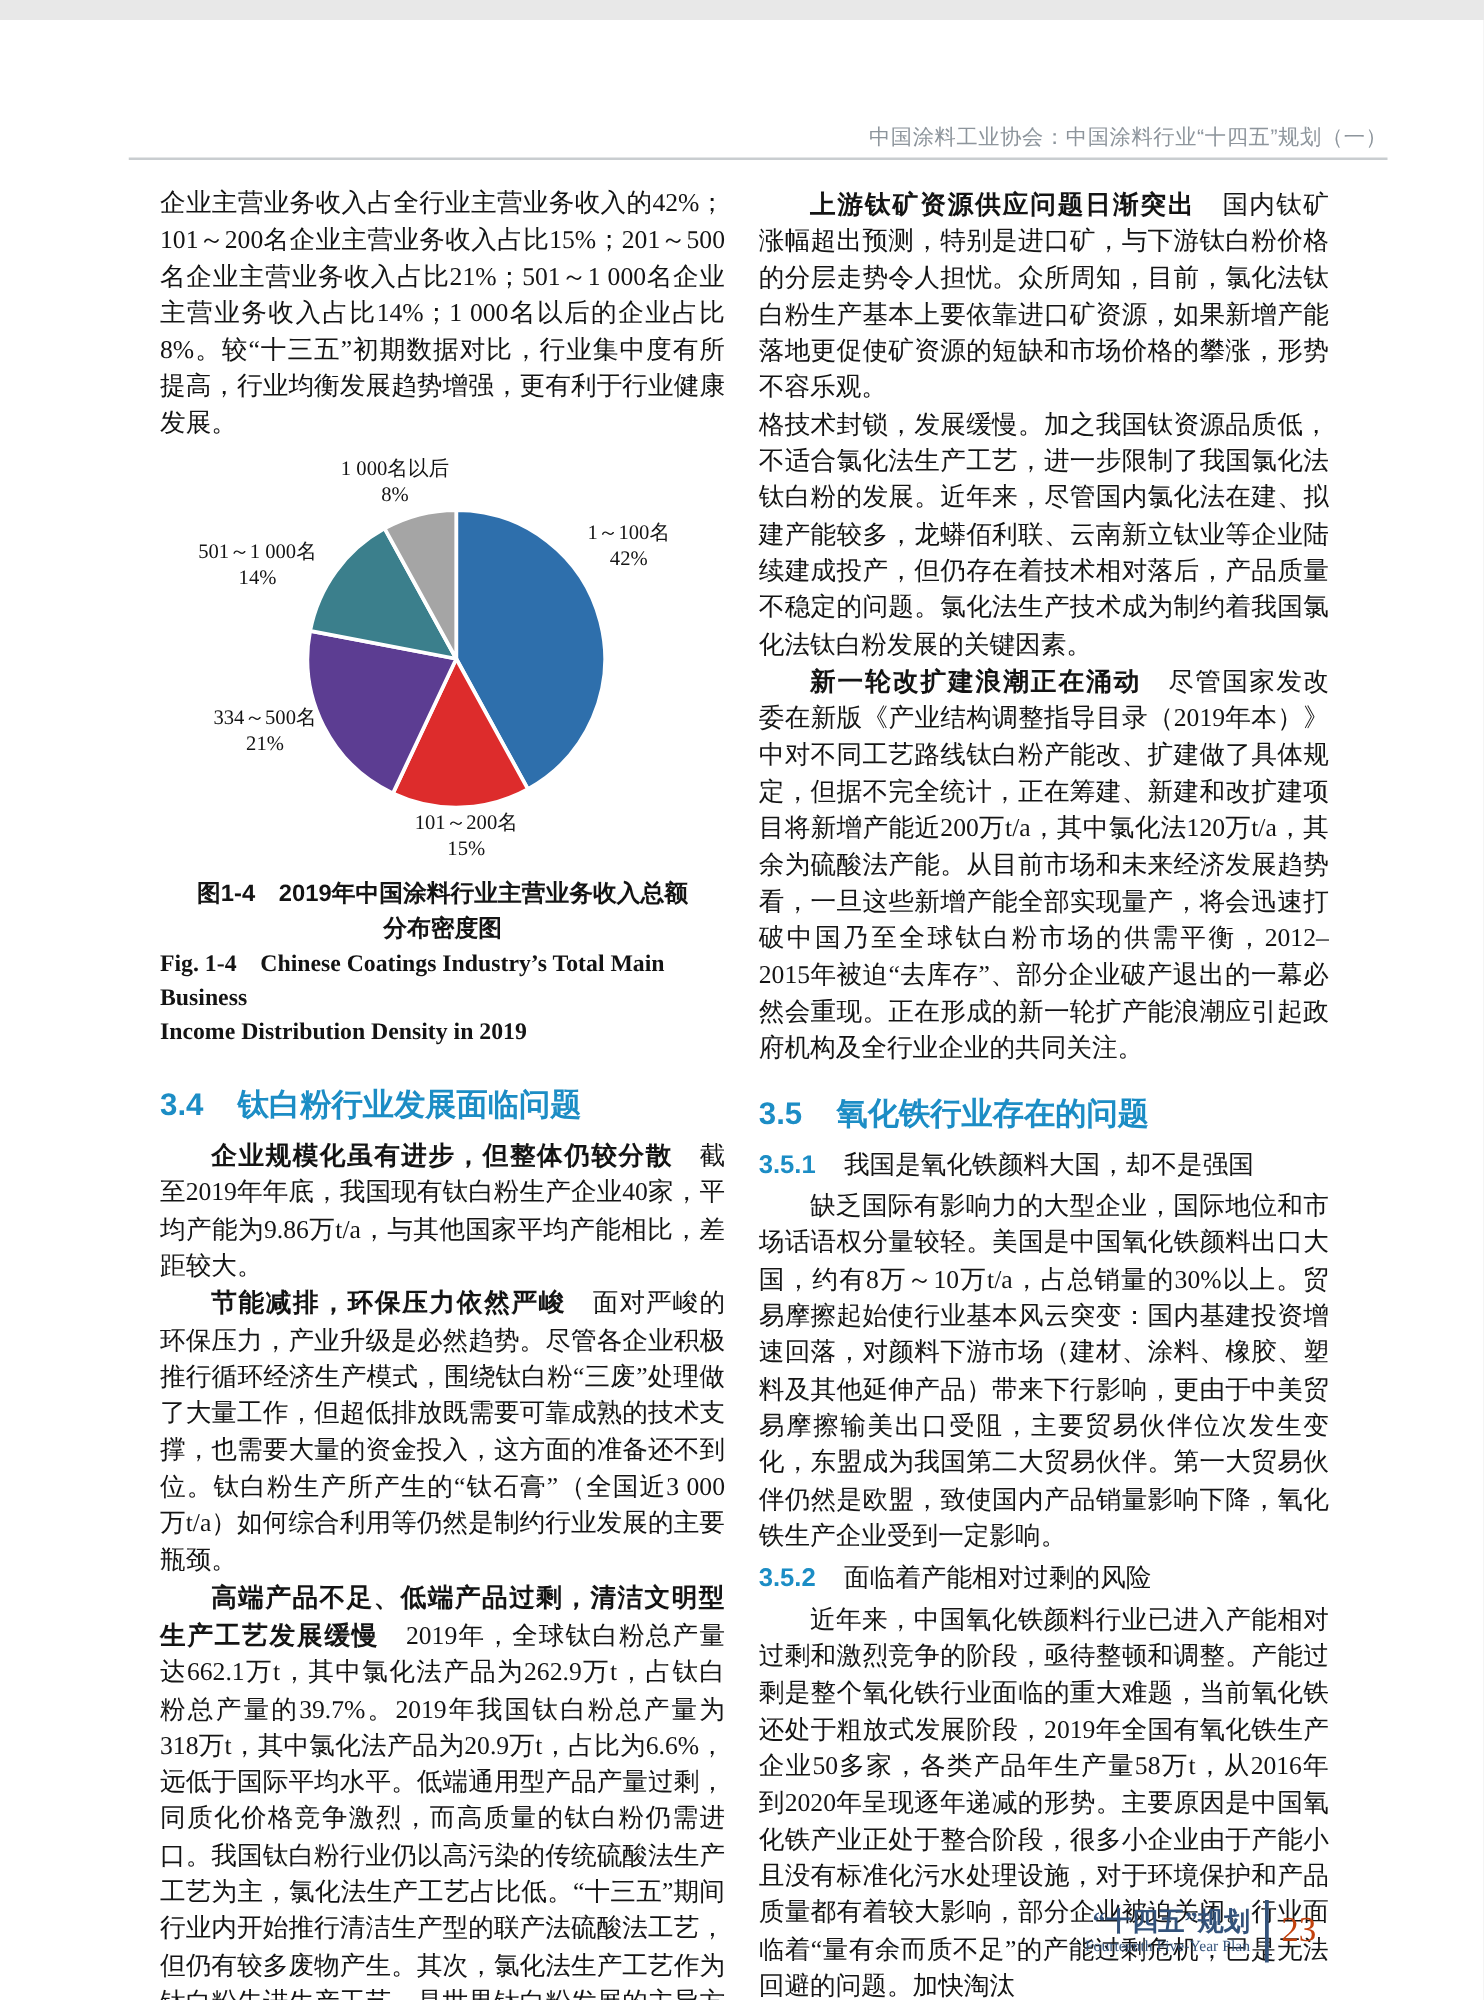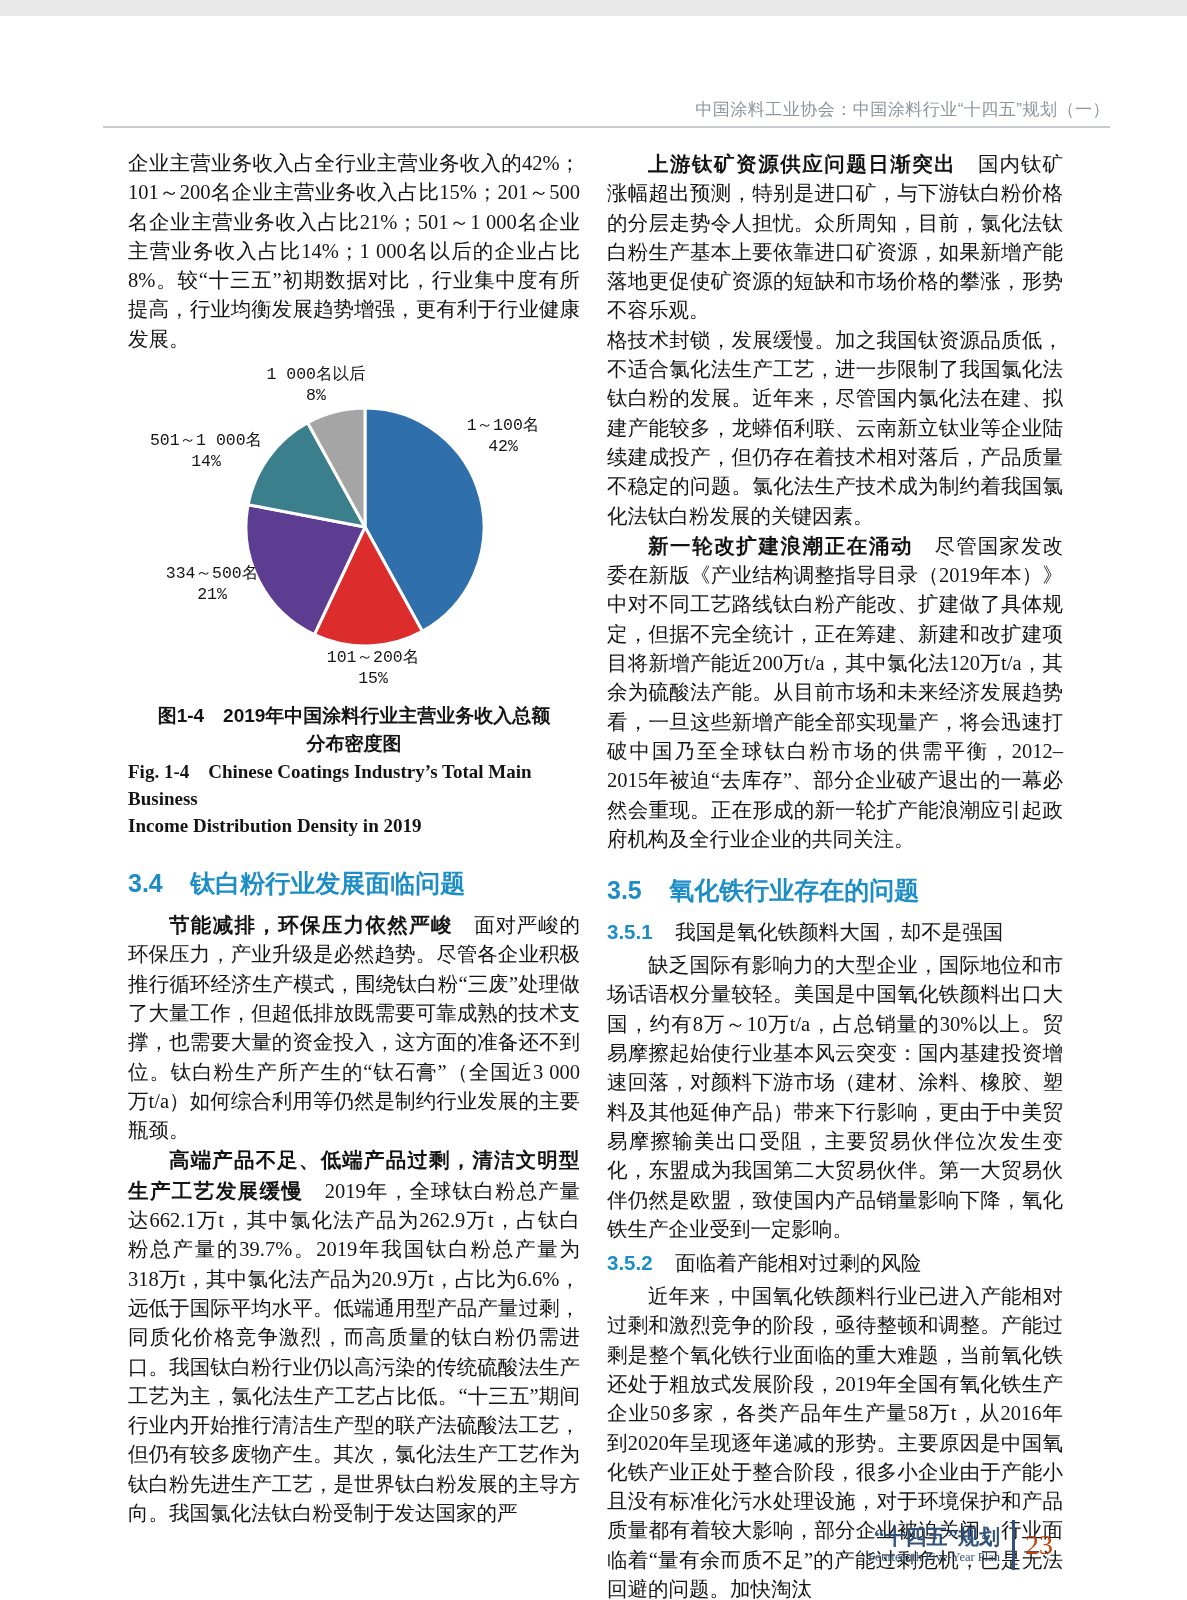--- a/index.html
+++ b/index.html
@@ -43,21 +43,21 @@
   }
   .sec-h .sec-num{margin-right:1.1em;}
   .sub-h{
     margin:4px 0 4px 0;font-size:20.5px;line-height:29px;
   }
   .sub-h .sec-num{
     font-family:"Liberation Sans", sans-serif;
     color:#1c8dc5;font-weight:700;margin-right:1.1em;
   }
   
-  .chart-wrap{position:relative;width:452px;height:334px;margin-top:6px;font-family:Liberation Mono, monospace;}
+  .chart-wrap{position:relative;width:452px;height:334px;margin-top:6px;}
   .chart-wrap svg{position:absolute;left:114px;top:44px;width:246px;height:246px;}
   .pie-label{
     position:absolute;text-align:center;
     font-size:16.5px;line-height:21px;color:#141414;
   }
   .pl-top{left:123px;top:4px;width:130px;}
   .pl-right{left:319px;top:55px;width:112px;}
   .pl-leftup{left:2px;top:70px;width:152px;}
   .pl-leftlow{left:8px;top:203px;width:152px;}
   .pl-bottom{left:179px;top:287px;width:132px;}
@@ -142,20 +142,21 @@
       <div class="cap-en">Fig. 1-4　Chinese Coatings Industry’s Total Main Business</div>
       <div class="cap-en">Income Distribution Density in 2019</div>
     </div>
 
     <div class="spacer-34"></div>
 
     <div class="sec-h">
       <span class="sec-num">3.4</span><span>钛白粉行业发展面临问题</span>
     </div>
 
+    <p class="body"><strong>企业规模化虽有进步，但整体仍较分散</strong><span>　截至2019年年底，我国现有钛白粉生产企业40家，平均产能为9.86万t/a，与其他国家平均产能相比，差距较大。</span></p>
 
     <p class="body"><strong>节能减排，环保压力依然严峻</strong><span>　面对严峻的环保压力，产业升级是必然趋势。尽管各企业积极推行循环经济生产模式，围绕钛白粉“三废”处理做了大量工作，但超低排放既需要可靠成熟的技术支撑，也需要大量的资金投入，这方面的准备还不到位。钛白粉生产所产生的“钛石膏”（全国近3 000万t/a）如何综合利用等仍然是制约行业发展的主要瓶颈。</span></p>
 
     <p class="body"><strong>高端产品不足、低端产品过剩，清洁文明型生产工艺发展缓慢</strong><span>　2019年，全球钛白粉总产量达662.1万t，其中氯化法产品为262.9万t，占钛白粉总产量的39.7%。2019年我国钛白粉总产量为318万t，其中氯化法产品为20.9万t，占比为6.6%，远低于国际平均水平。低端通用型产品产量过剩，同质化价格竞争激烈，而高质量的钛白粉仍需进口。我国钛白粉行业仍以高污染的传统硫酸法生产工艺为主，氯化法生产工艺占比低。“十三五”期间行业内开始推行清洁生产型的联产法硫酸法工艺，但仍有较多废物产生。其次，氯化法生产工艺作为钛白粉先进生产工艺，是世界钛白粉发展的主导方向。我国氯化法钛白粉受制于发达国家的严</span></p>
   </div>
 
   <div class="col col-right">
     <p class="body"><strong>上游钛矿资源供应问题日渐突出</strong><span>　国内钛矿涨幅超出预测，特别是进口矿，与下游钛白粉价格的分层走势令人担忧。众所周知，目前，氯化法钛白粉生产基本上要依靠进口矿资源，如果新增产能落地更促使矿资源的短缺和市场价格的攀涨，形势不容乐观。</span></p>
 
     <p class="body no-indent">格技术封锁，发展缓慢。加之我国钛资源品质低，不适合氯化法生产工艺，进一步限制了我国氯化法钛白粉的发展。近年来，尽管国内氯化法在建、拟建产能较多，龙蟒佰利联、云南新立钛业等企业陆续建成投产，但仍存在着技术相对落后，产品质量不稳定的问题。氯化法生产技术成为制约着我国氯化法钛白粉发展的关键因素。</p>

